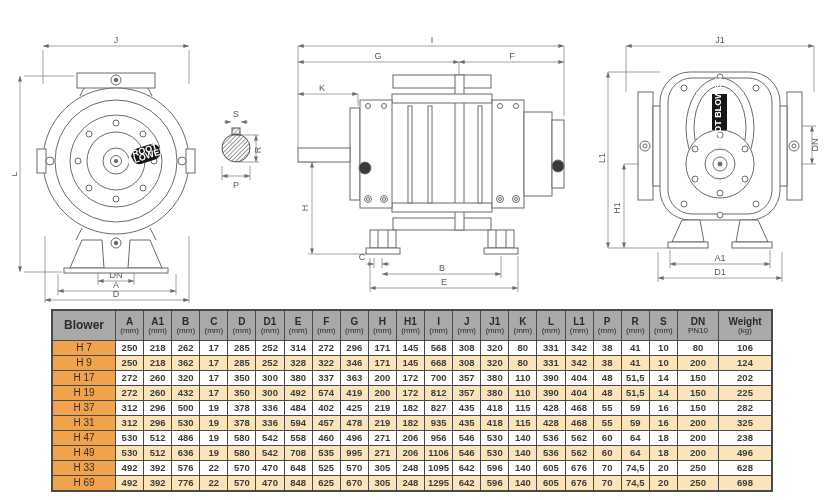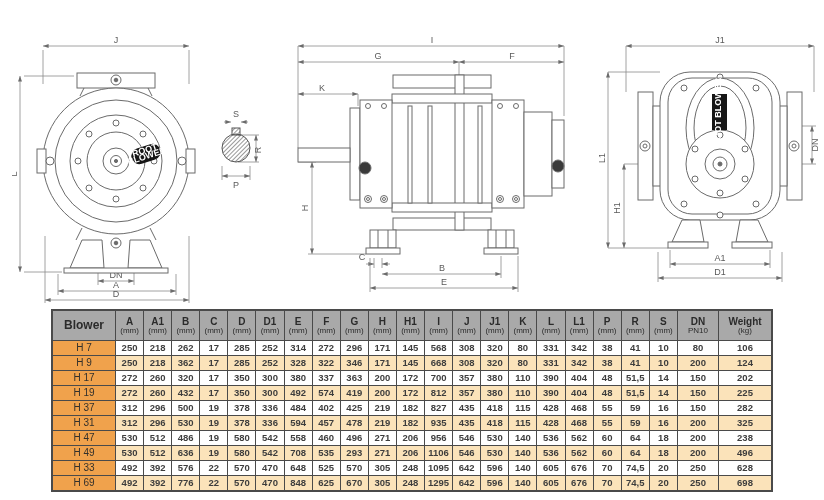--- a/index.html
+++ b/index.html
@@ -589,21 +589,21 @@
         <tr>
           <th>H 49</th>
           <td>530</td>
           <td>512</td>
           <td>636</td>
           <td>19</td>
           <td>580</td>
           <td>542</td>
           <td>708</td>
           <td>535</td>
-          <td>293</td>
+          <td>995</td>
           <td>271</td>
           <td>206</td>
           <td>1106</td>
           <td>546</td>
           <td>530</td>
           <td>140</td>
           <td>536</td>
           <td>562</td>
           <td>60</td>
           <td>64</td>

